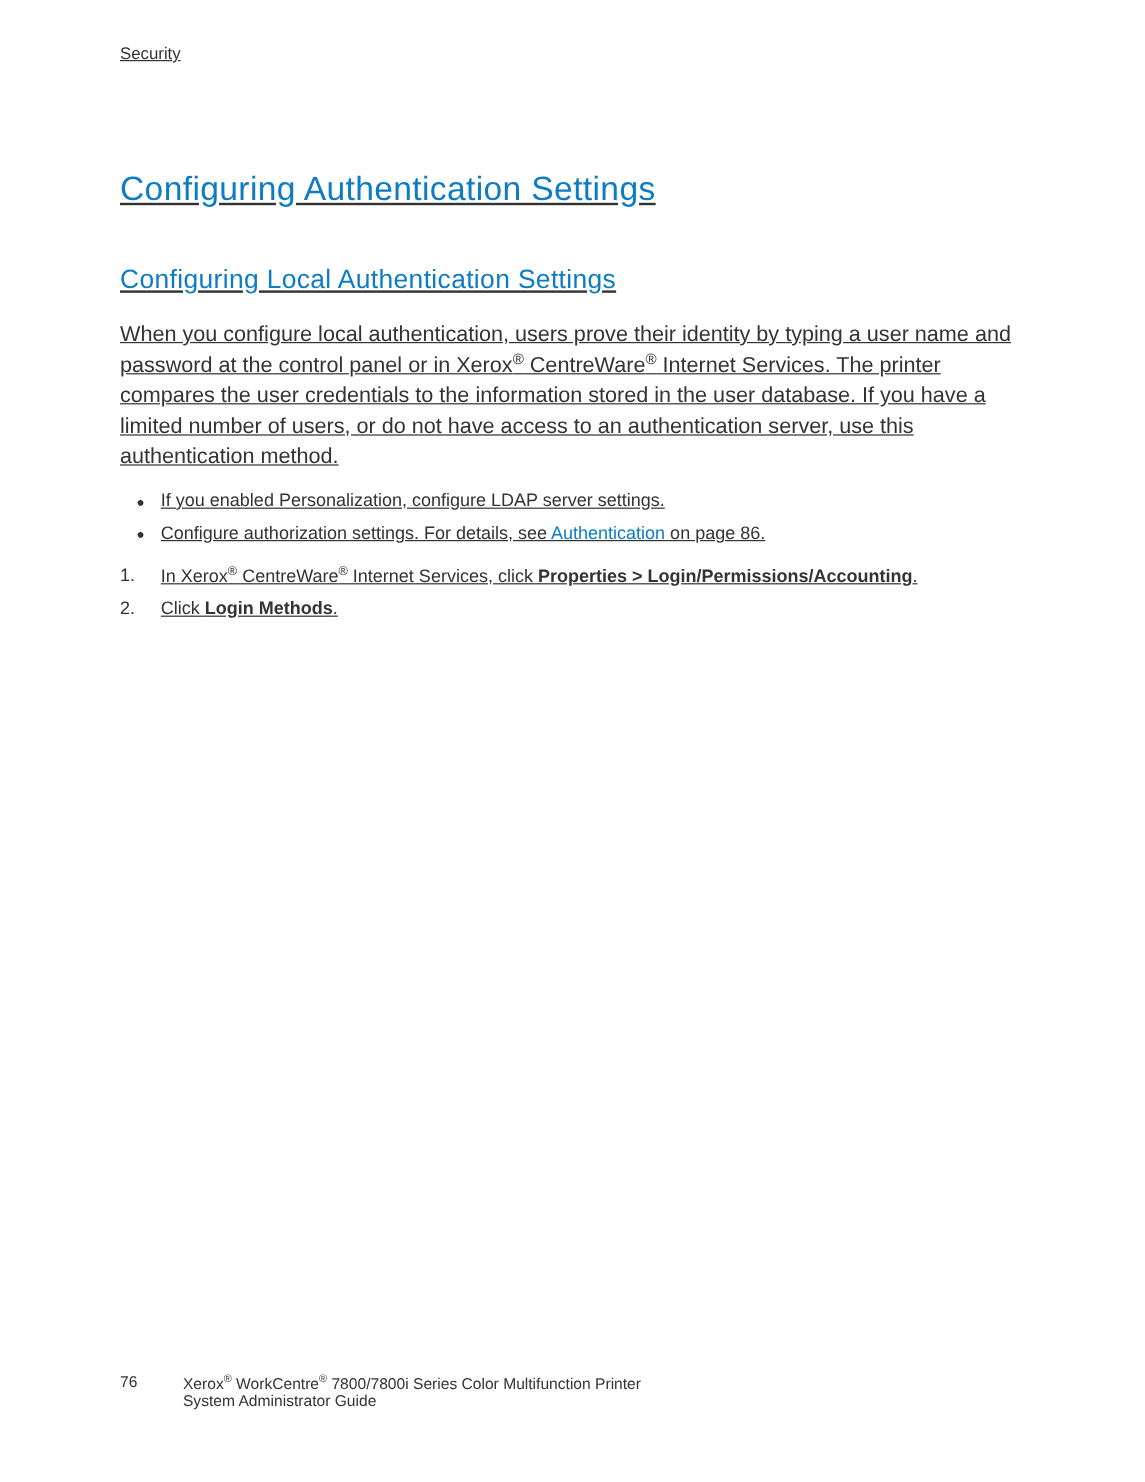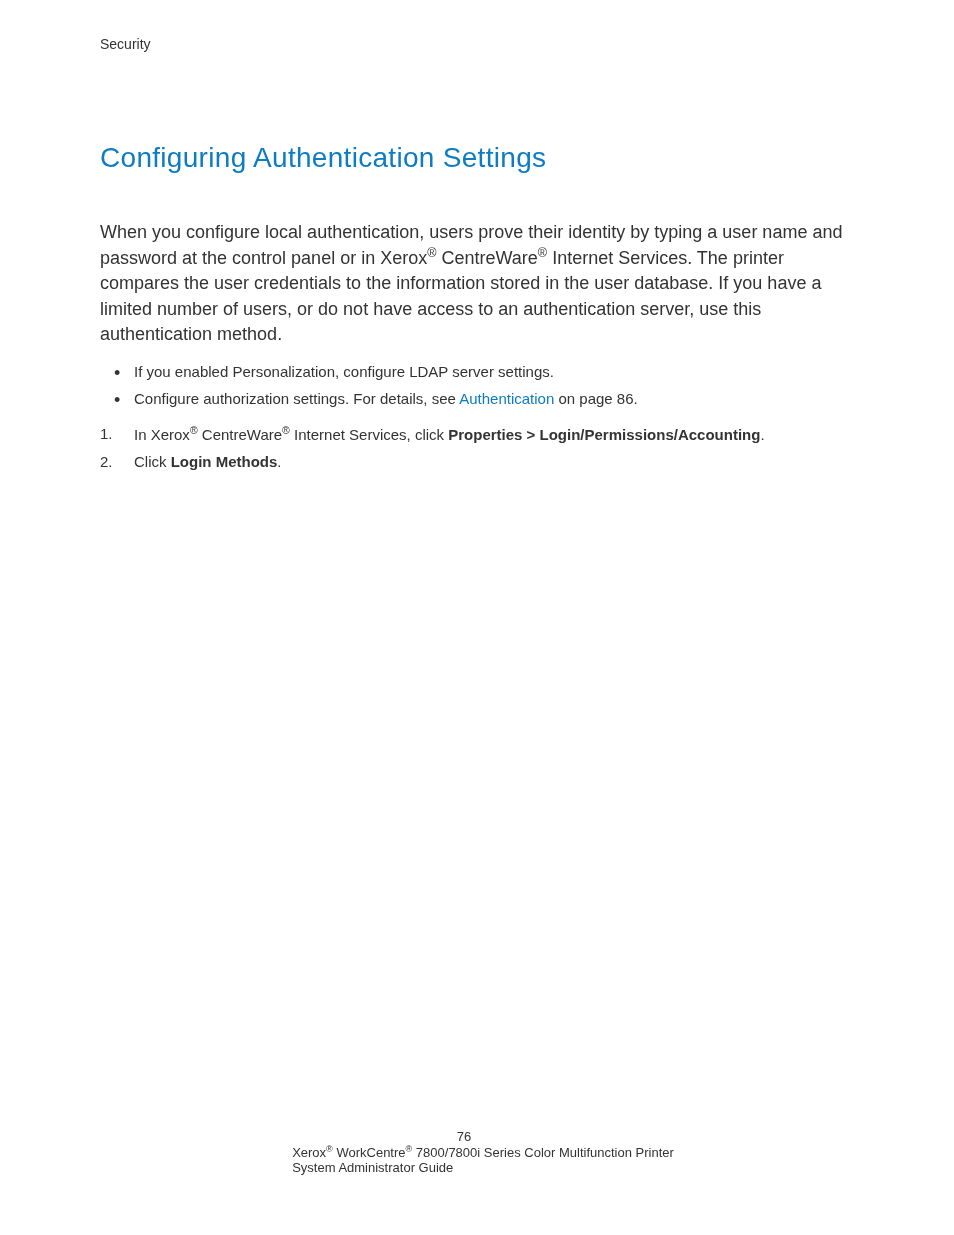--- a/index.html
+++ b/index.html
@@ -12,20 +12,21 @@
       background: #ffffff;
       width: 954px;
       height: 1235px;
       position: relative;
       color: #333333;
     }
     .page {
       padding: 36px 100px 40px 100px;
       height: 100%;
       position: relative;
+      text-decoration: underline;
     }
     .header-section {
       font-size: 14px;
       color: #333333;
       margin-bottom: 90px;
     }
     h1 {
       font-size: 28px;
       font-weight: 400;
       color: #0d7cc4;
@@ -83,41 +84,41 @@
     }
     .bold {
       font-weight: 700;
     }
     .footer {
       position: absolute;
       bottom: 60px;
       left: 100px;
       right: 88px;
       display: flex;
-      align-items: center;
+      align-items: flex-start;
       font-size: 13px;
-      flex-direction: column;
     }
     .page-num {
       margin-right: 38px;
     }
     .sup {
       font-size: 0.7em;
       vertical-align: super;
     }
   </style>
 </head>
 <body>
 
 <div class="page">
 
   <div class="header-section">Security</div>
 
   <h1>Configuring Authentication Settings</h1>
 
+  <h2>Configuring Local Authentication Settings</h2>
 
   <p>
     <span>When you configure local authentication, users prove their identity by typing a user name and password at the control panel or in Xerox</span><span class="sup">®</span><span> CentreWare</span><span class="sup">®</span><span> Internet Services. The printer compares the user credentials to the information stored in the user database. If you have a limited number of users, or do not have access to an authentication server, use this authentication method.</span>
   </p>
 
 
   <ul>
     <li>If you enabled Personalization, configure LDAP server settings.</li>
     <li>
       <span>Configure authorization settings. For details, see </span><span class="link">Authentication</span><span> on page 86.</span>

